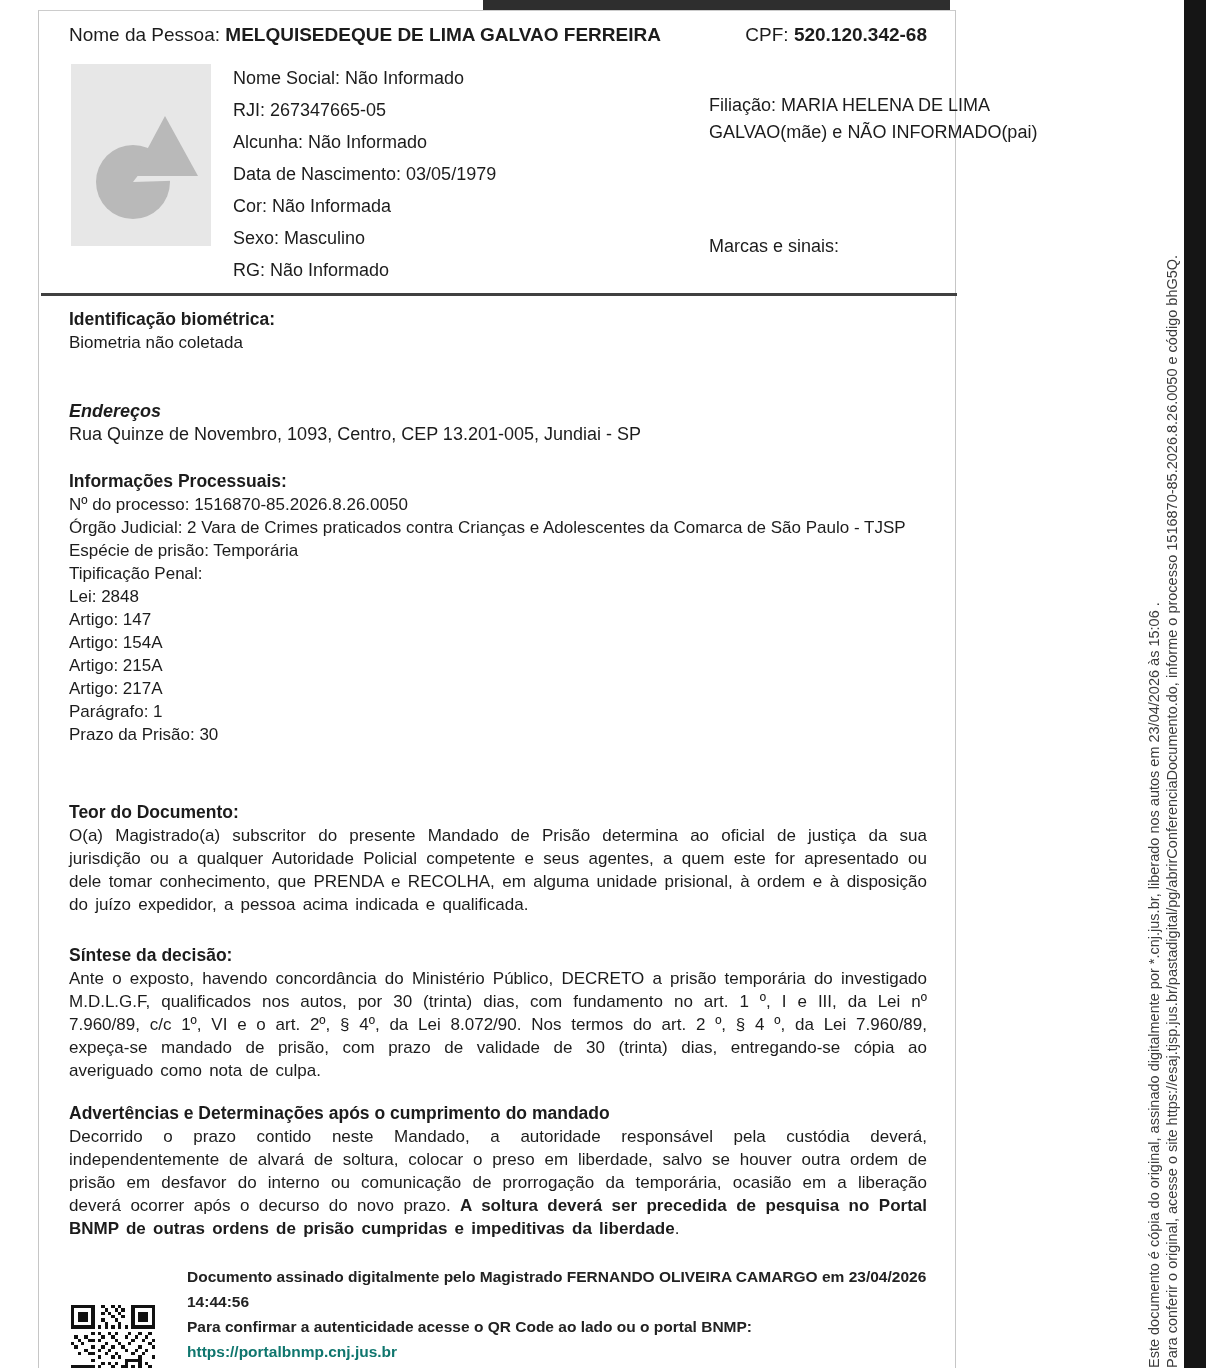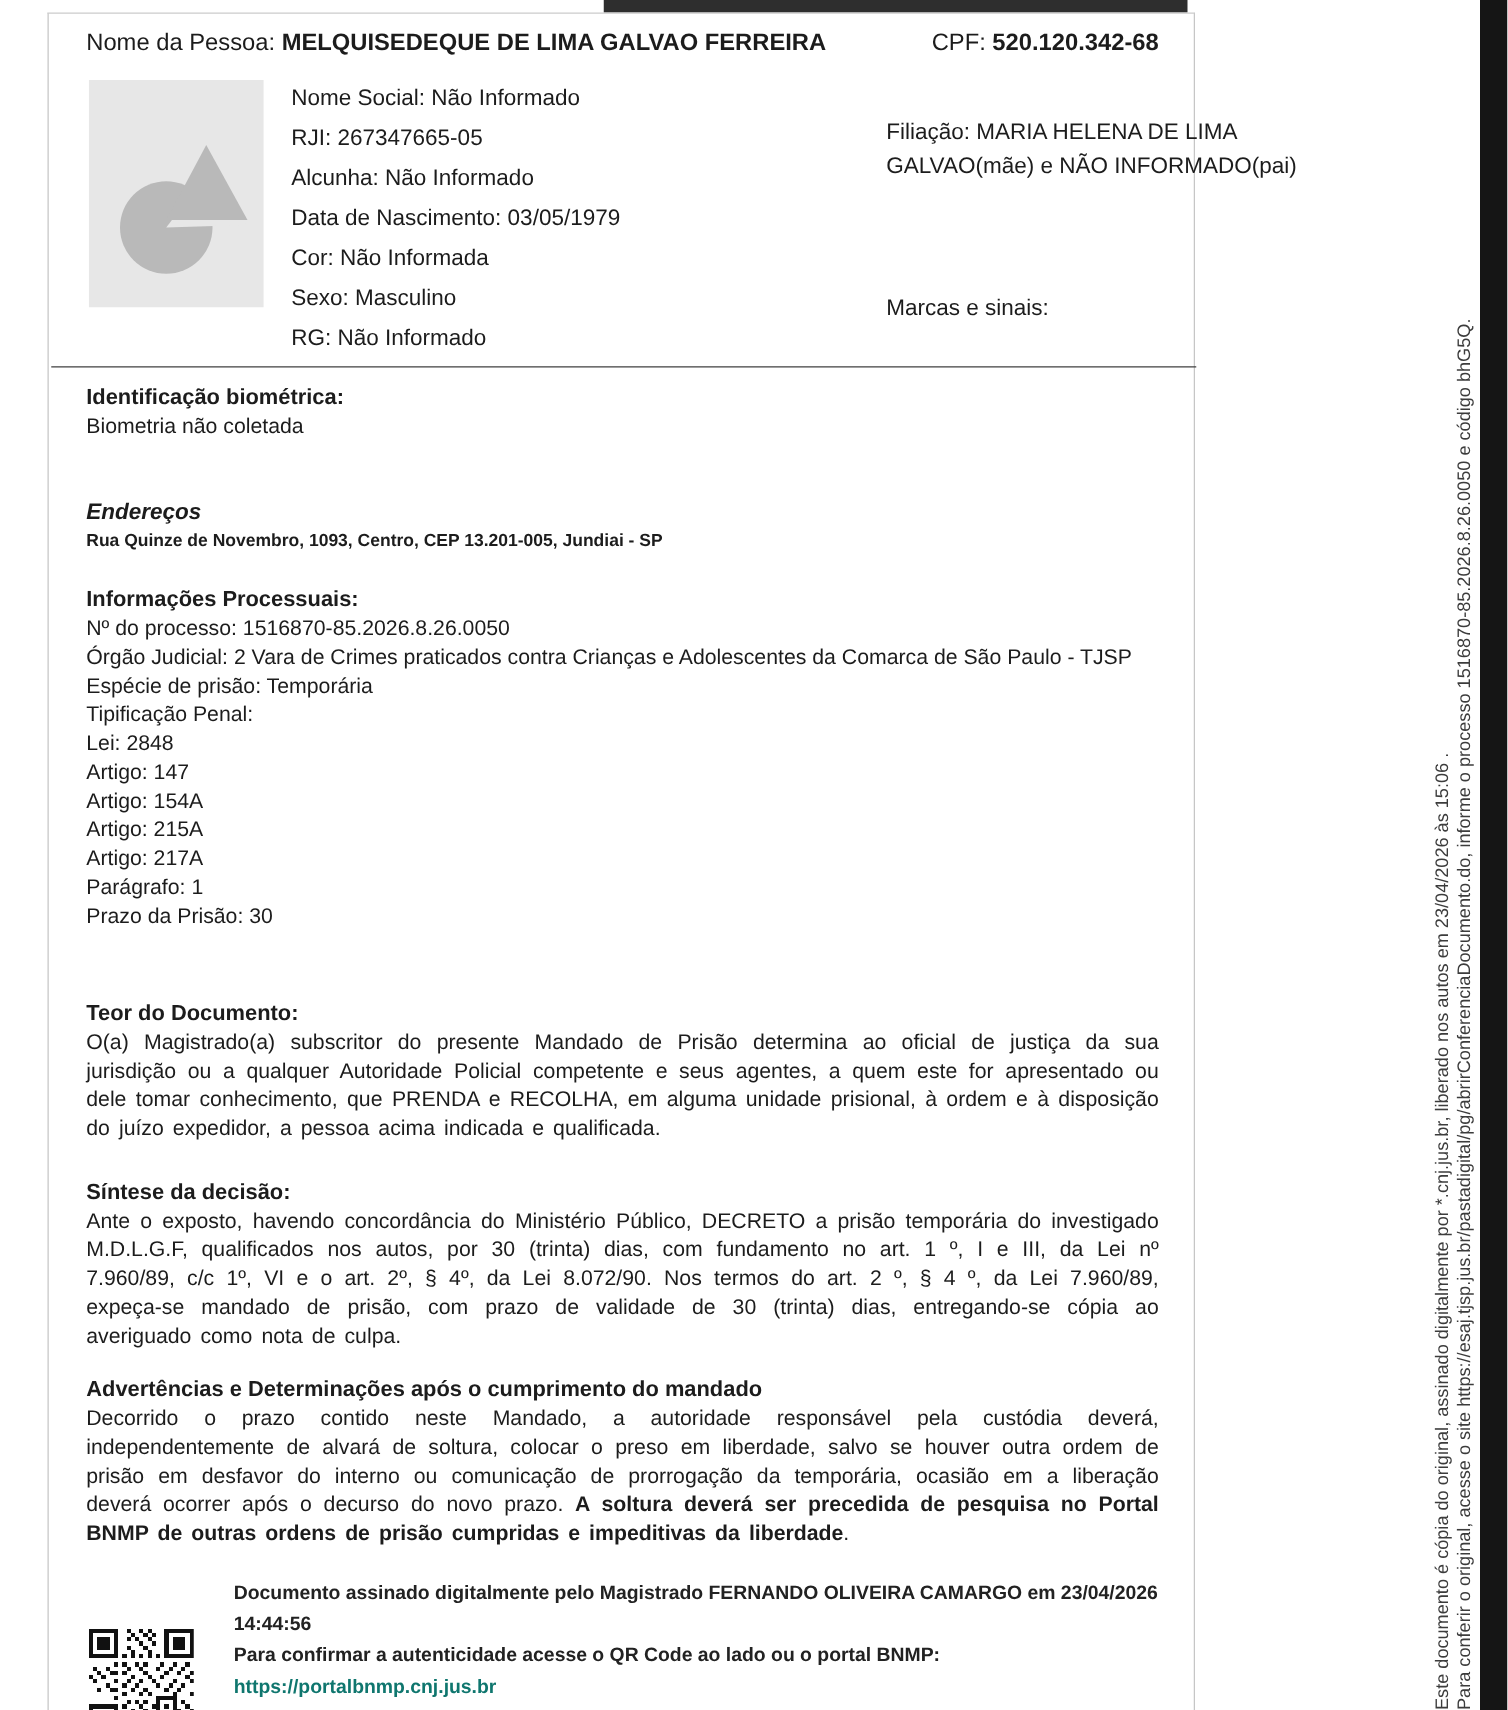--- a/index.html
+++ b/index.html
@@ -25,35 +25,35 @@
   
   .frame{
     position:absolute;left:38px;top:10px;width:918px;height:1358px;
     border-left:1px solid #c6c6c6;border-right:1px solid #c6c6c6;border-top:1px solid #cccccc;
     box-sizing:border-box;padding:13px 28px 0 30px;
   }
   .header-row{display:flex;justify-content:space-between;align-items:flex-start;font-size:19px;}
   .header-row b{font-weight:700;}
 
   .identity-row{position:relative;margin:16px -30px 0 -28px;padding:0 28px 0 30px;height:231px;
-    border-bottom:1px solid #404040;}
+    border-bottom:3px solid #404040;}
   .photo{position:absolute;left:30px;top:2px;width:140px;height:182px;}
   .id-list{margin-left:162px;font-size:18px;line-height:32px;}
   .id-right{position:absolute;left:668px;top:30px;width:400px;font-size:18px;line-height:27px;}
   .marcas{margin-top:87px;}
 
   .sec-title{font-weight:700;font-size:17.5px;line-height:23px;}
   .sec{font-size:17px;line-height:23px;}
   .sec p{margin:0;}
   .justified{text-align:justify;word-spacing:2.5px;line-height:23px;font-size:17px;}
 
   .m-bio{margin-top:12px;}
   .m-end{margin-top:46px;}
   .m-end .sec-title{font-size:18px;font-style:italic;}
-  .m-end .addr{font-weight:700;font-size:14px;}
+  .m-end .addr{font-weight:400;font-size:18px;}
   .m-proc{margin-top:24px;}
   .m-teor{margin-top:55px;}
   .m-sint{margin-top:28px;}
   .m-adv{margin-top:20px;}
 
   .sig-row{margin-top:16px;display:flex;align-items:flex-end;}
   .qr{width:84px;height:84px;flex:0 0 84px;margin-left:2px;}
   .sig-text{margin:8px 0 0 32px;font-weight:700;font-size:15.5px;line-height:25px;color:#222;}
   .sig-text a{color:#0f766e;text-decoration:none;}
 </style>

